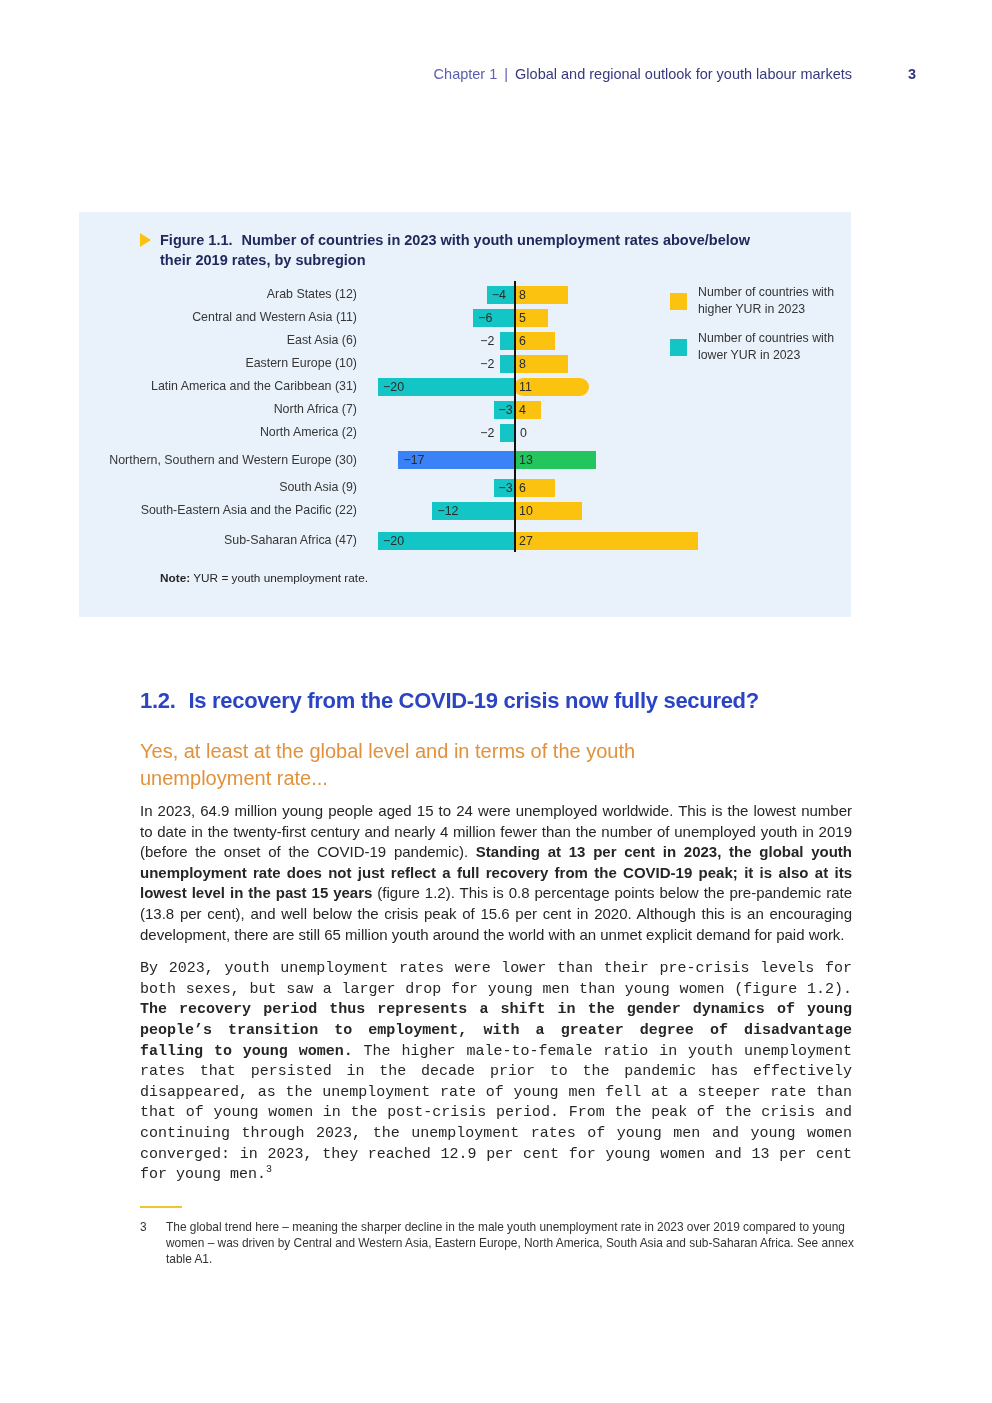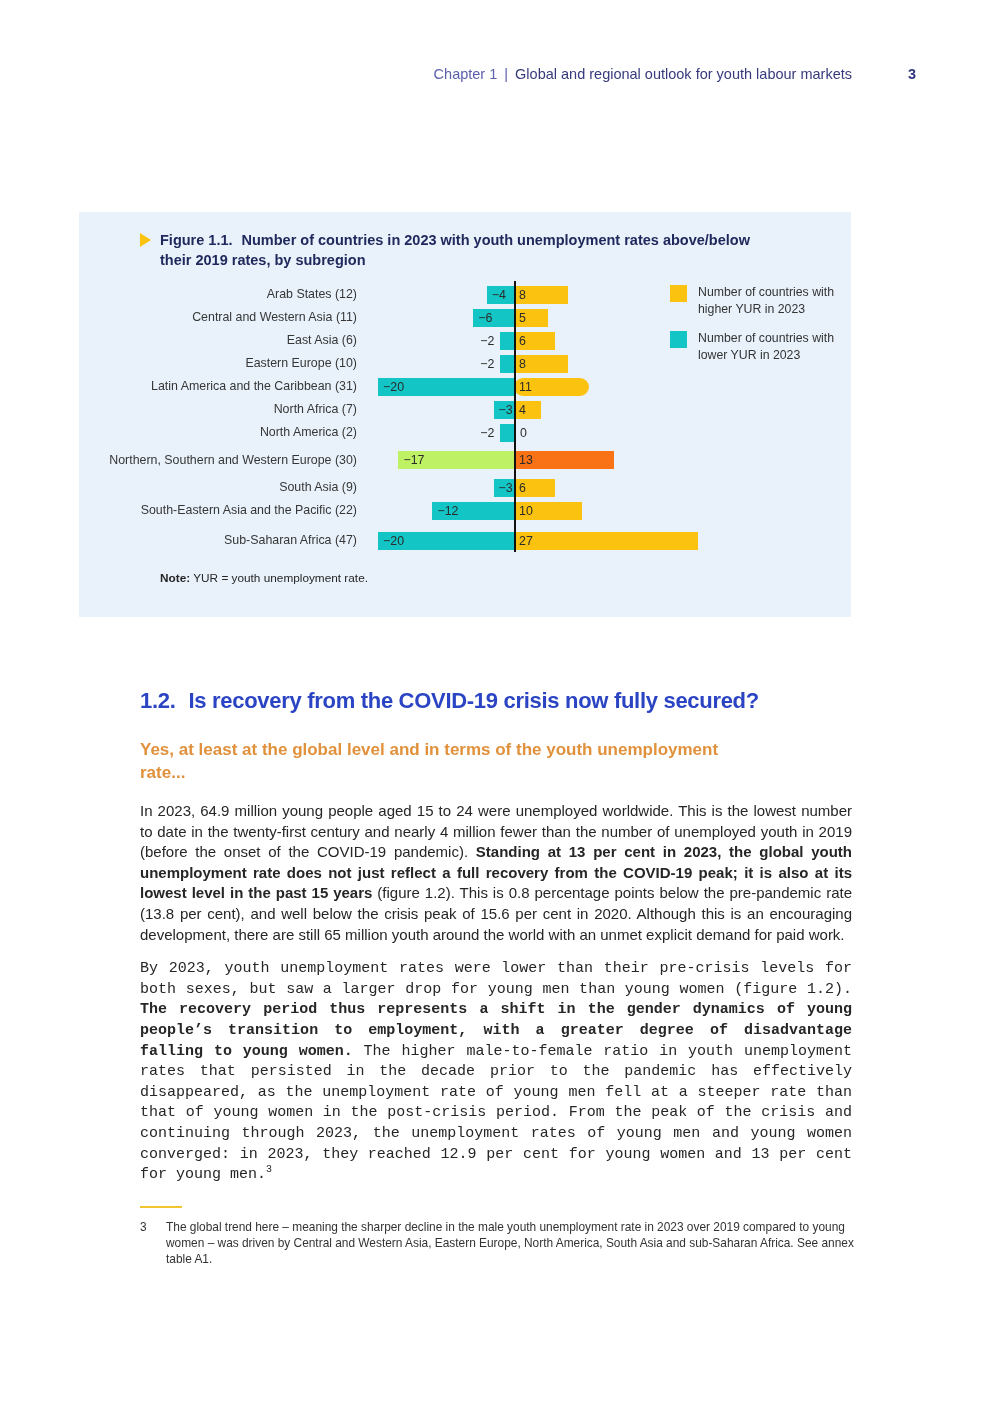--- a/index.html
+++ b/index.html
@@ -97,41 +97,41 @@
   .bar-val.outside-right { margin-left: 6px; }
   .axis-line {
     position: absolute;
     left: 435px; top: -2px; bottom: 0;
     width: 1.6px;
     background: #111111;
   }
 
   
   .legend { position: absolute; left: 591px; top: 72px; width: 180px; }
-  .legend-item { display: flex; margin-bottom: 13px; }
+  .legend-item { display: flex; margin-bottom: 13px; align-items: center; }
   .legend-swatch { width: 17px; height: 17px; flex: 0 0 17px; margin-right: 11px; margin-top: 1px; }
   .legend-label { font-size: 12.3px; line-height: 1.35; color: #333333; }
 
   
   .note-block { margin: 17px 0 0 81px; font-size: 11.8px; line-height: 1.6; color: #262626; }
   .note-block b { font-weight: bold; }
 
   
   .section-heading {
     position: absolute;
     top: 688px; left: 140px; width: 730px;
     font-size: 22px; font-weight: bold;
     letter-spacing: -0.3px;
     color: #2a44c4;
   }
   .section-heading .num { margin-right: 13px; }
   .subheading {
     position: absolute;
     top: 738px; left: 140px; width: 620px;
-    font-size: 17px; font-weight: bold;
+    font-size: 20px; font-weight: normal;
     line-height: 1.36;
     color: #e1913c;
   }
   .body-text {
     position: absolute;
     top: 801px; left: 140px; width: 712px;
     font-size: 15px; line-height: 20.6px;
     text-align: justify;
     color: #262626;
   }
@@ -256,26 +256,26 @@
               <span class="bar-val outside-left">−2</span>
               <div class="bar bar-neg" style="width: 13.6px; background: rgb(19, 197, 197);"></div>
             </div>
             <div class="czone-pos">
               <span class="bar-val outside-right">0</span>
             </div>
           </div>
           <div class="chart-row tall">
             <div class="clabel">Northern, Southern and Western Europe (30)</div>
             <div class="czone-neg">
-              <div class="bar bar-neg" style="width: 115.6px; background: #bef264;">
+              <div class="bar bar-neg" style="width: 115.6px; background: #3b82f6;">
                 <span class="bar-val inside">−17</span>
               </div>
             </div>
             <div class="czone-pos">
-              <div class="bar bar-pos" style="width: 100px; background: #f97316;">
+              <div class="bar bar-pos" style="width: 82px; background: #22c55e;">
                 <span class="bar-val inside">13</span>
               </div>
             </div>
           </div>
           <div class="chart-row">
             <div class="clabel">South Asia (9)</div>
             <div class="czone-neg">
               <div class="bar bar-neg" style="width: 20.4px; background: rgb(19, 197, 197);">
                 <span class="bar-val inside">−3</span>
               </div>

